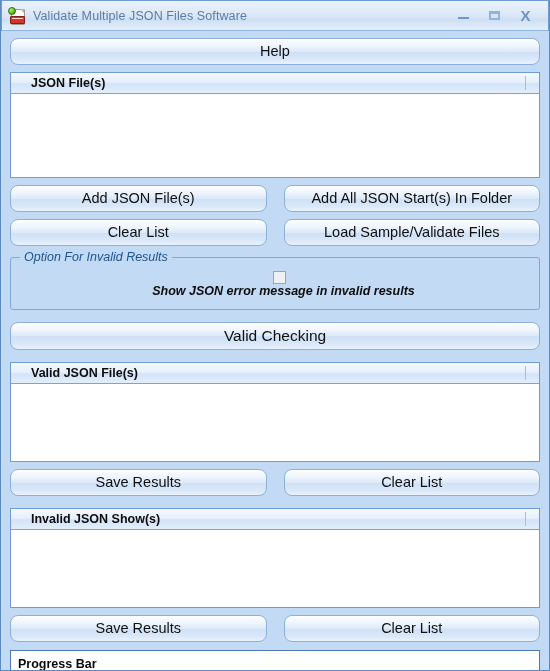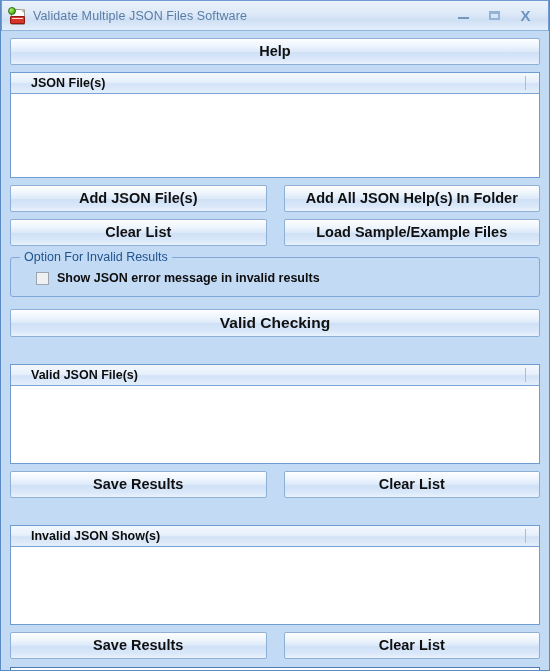--- a/index.html
+++ b/index.html
@@ -141,24 +141,24 @@
     box-sizing: border-box;
   }
   
   .btn {
     display: block;
     box-sizing: border-box;
     height: 27px;
     line-height: 25px;
     text-align: center;
     font-size: 14.5px;
-    font-weight: bold;
+    font-weight: normal;
     color: #101010;
     border: 1px solid #8fb0d6;
-    border-radius: 2px;
+    border-radius: 8px;
     background:
       linear-gradient(to bottom,
         #fdfeff 0%,
         #eef5fd 28%,
         #dce9f9 50%,
         #cfe0f6 51%,
         #d9e7f9 80%,
         #eaf2fd 100%);
     box-shadow: inset 0 1px 0 #ffffff;
     cursor: default;
@@ -210,36 +210,38 @@
   #invalid-list .listbox-body { height: 77px; }
   
   .groupbox {
     position: relative;
     margin-top: 11px;
     border: 1px solid #7fa8d8;
     border-radius: 3px;
     box-sizing: border-box;
     padding: 13px 8px 9px 8px;
     background: transparent;
+    font-style: italic;
   }
   .groupbox-title {
     position: absolute;
     top: -8px;
     left: 9px;
     padding: 0 4px;
     background: #c3daf5;
     font-size: 12.5px;
     color: #21548f;
     white-space: nowrap;
   }
   .checkbox-row {
     display: flex;
     align-items: center;
     padding-left: 17px;
     padding-bottom: 2px;
+    flex-direction: column;
   }
   .checkbox {
     width: 13px;
     height: 13px;
     box-sizing: border-box;
     background: #eef0f2;
     border: 1px solid #9aa5b1;
     flex: 0 0 auto;
     margin-right: 8px;
     cursor: default;
@@ -250,21 +252,21 @@
     color: #0d0d0d;
     white-space: nowrap;
   }
   
   #start-checking {
     margin-top: 12px;
     height: 28px;
     line-height: 26px;
     font-size: 15.5px;
   }
-  .section-gap { margin-top: 27px; }
+  .section-gap { margin-top: 12px; }
   
   #progress-bar {
     box-sizing: border-box;
     height: 27px;
     margin-top: 8px;
     background: #ffffff;
     border: 1px solid #4e7ab4;
     display: flex;
     align-items: center;
     padding-left: 7px;
@@ -305,25 +307,25 @@
     <div class="listbox" id="json-list">
       <div class="listbox-header">
         <span class="listbox-header-label">JSON File(s)</span>
         <span class="col-divider"></span>
       </div>
       <div class="listbox-body"></div>
     </div>
 
     <div class="btn-row">
       <div class="btn">Add JSON File(s)</div>
-      <div class="btn">Add All JSON Help(s) In Folder</div>
+      <div class="btn">Add All JSON Start(s) In Folder</div>
     </div>
     <div class="btn-row">
       <div class="btn">Clear List</div>
-      <div class="btn">Load Sample/Example Files</div>
+      <div class="btn">Load Sample/Validate Files</div>
     </div>
 
     <div class="groupbox">
       <span class="groupbox-title">Option For Invalid Results</span>
       <div class="checkbox-row">
         <span class="checkbox"></span>
         <span class="checkbox-label">Show JSON error message in invalid results</span>
       </div>
     </div>
 

